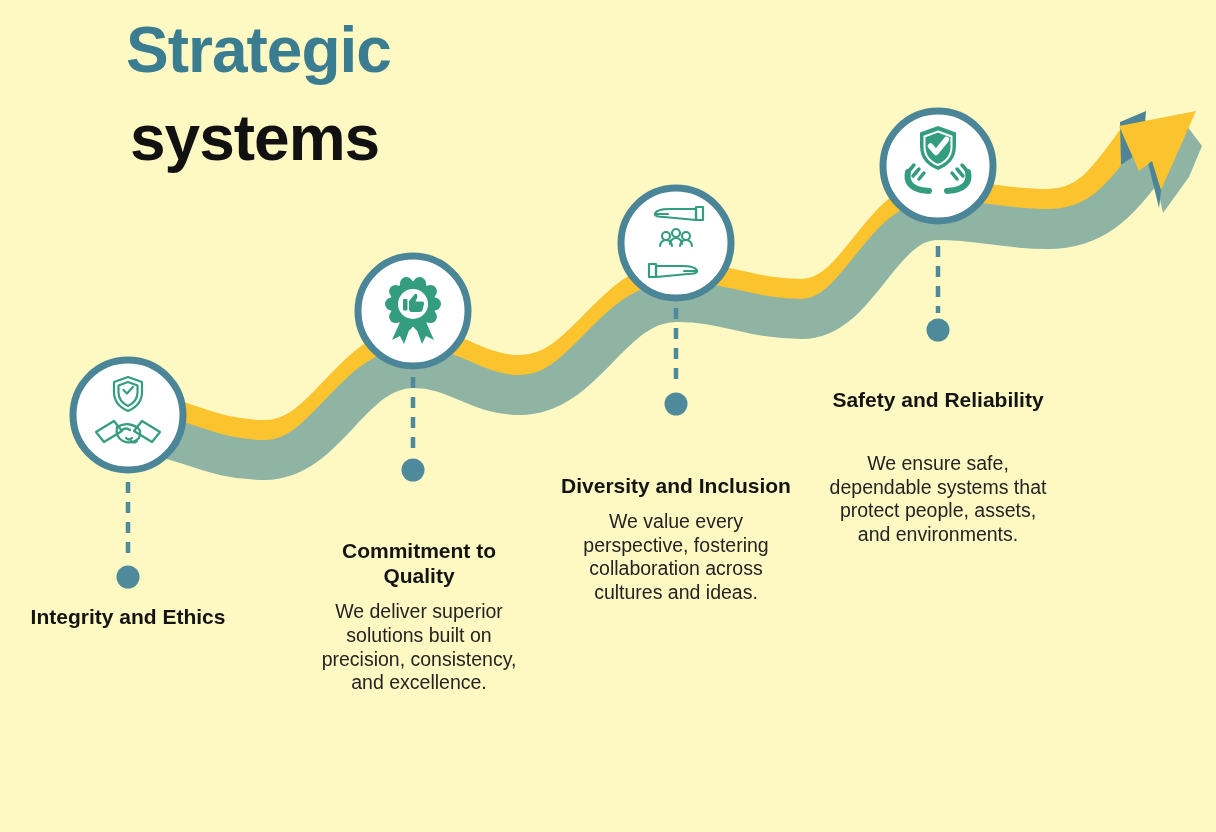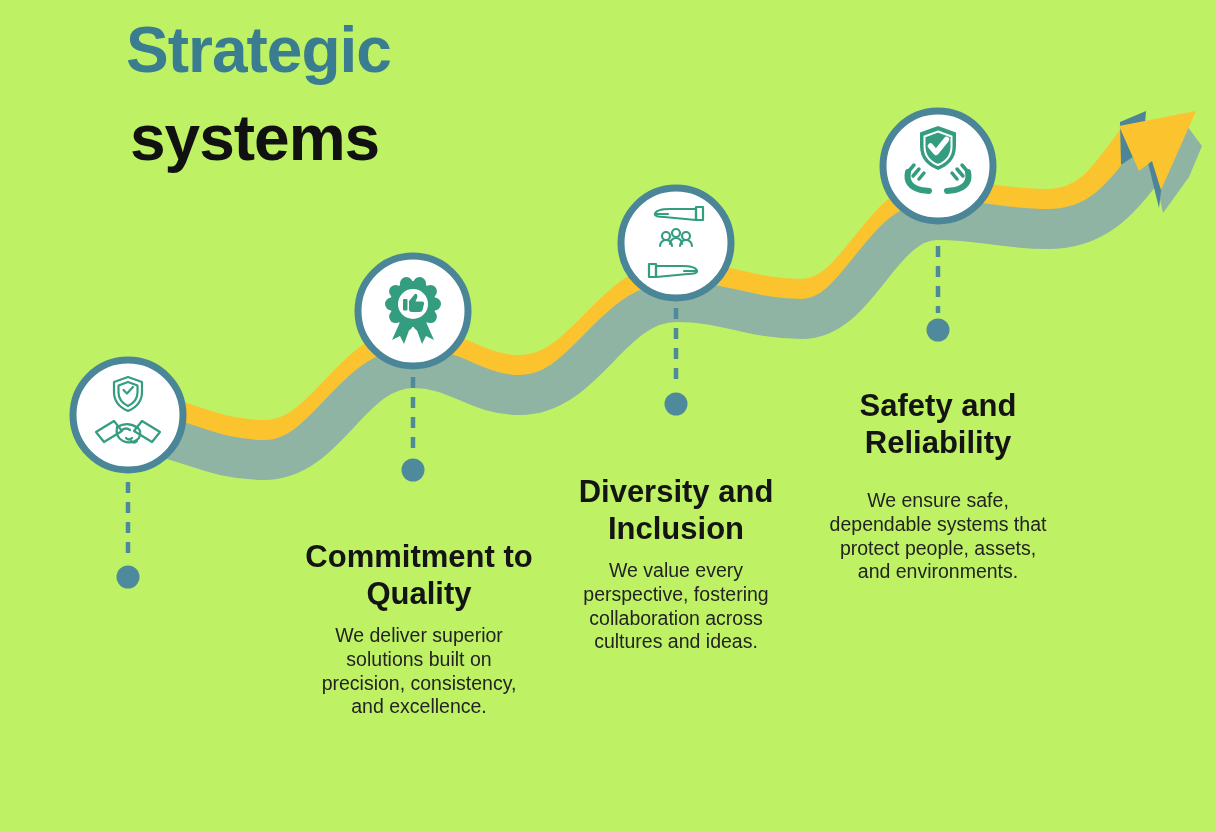--- a/index.html
+++ b/index.html
@@ -1,30 +1,30 @@
 <!DOCTYPE html>
 <html><head>
 <meta charset="utf-8">
 <style>
   html,body{margin:0;padding:0;background:#fff;}
-  #canvas{position:relative;width:1216px;height:832px;background:#bef264;overflow:hidden;
+  #canvas{position:relative;width:1216px;height:832px;background:#fef9c3;overflow:hidden;
           font-family:"Liberation Sans", sans-serif;}
   #wave-svg{position:absolute;left:0;top:0;}
   .title-wrap{position:absolute;left:126px;top:6px;line-height:88px;font-weight:700;
               font-size:64px;letter-spacing:-1px;}
   .title-accent{color:#3B7D90;}
   .title-dark{color:#111111;margin-left:4px;}
   .milestone-text{position:absolute;width:230px;text-align:center;}
-  .milestone-text h3{margin:0;font-size:31px;line-height:1.2;font-weight:700;color:#141414;}
+  .milestone-text h3{margin:0;font-size:21px;line-height:1.2;font-weight:700;color:#141414;}
   .milestone-text p{margin:12px 0 0 0;font-size:19.5px;line-height:1.21;color:#232323;}
   .mt-1{left:13px;top:604px;}
   .mt-2{left:304px;top:538px;}
   .mt-3{left:561px;top:473px;}
   .mt-4{left:823px;top:387px;}
-  .mt-4 p{margin-top:28px;}
+  .mt-4 p{margin-top:40px;}
   .dashed{stroke:#4E8A9C;stroke-width:4.5;stroke-dasharray:11 9;}
   .dot{fill:#4E8A9C;}
   .node{fill:#ffffff;stroke:#4A8598;stroke-width:7;}
   .ol{stroke:#349D80;fill:none;stroke-width:2.2;stroke-linecap:round;stroke-linejoin:round;}
   .fg{fill:#349D80;stroke:none;}
 </style>
 </head>
 <body>
 
 <div id="canvas">
@@ -137,20 +137,21 @@
       </g>
     </g>
   </svg>
 
   <div class="title-wrap">
     <div class="title-accent">Strategic</div>
     <div class="title-dark">systems</div>
   </div>
 
   <div class="milestone-text mt-1">
+    <h3>Integrity and Ethics</h3>
   </div>
   <div class="milestone-text mt-3">
     <h3>Diversity and Inclusion</h3>
     <p>We value every perspective, fostering collaboration across cultures and ideas.</p>
   </div>
   <div class="milestone-text mt-2">
     <h3>Commitment to Quality</h3>
     <p>We deliver superior solutions built on precision, consistency, and excellence.</p>
   </div>
   <div class="milestone-text mt-4">

